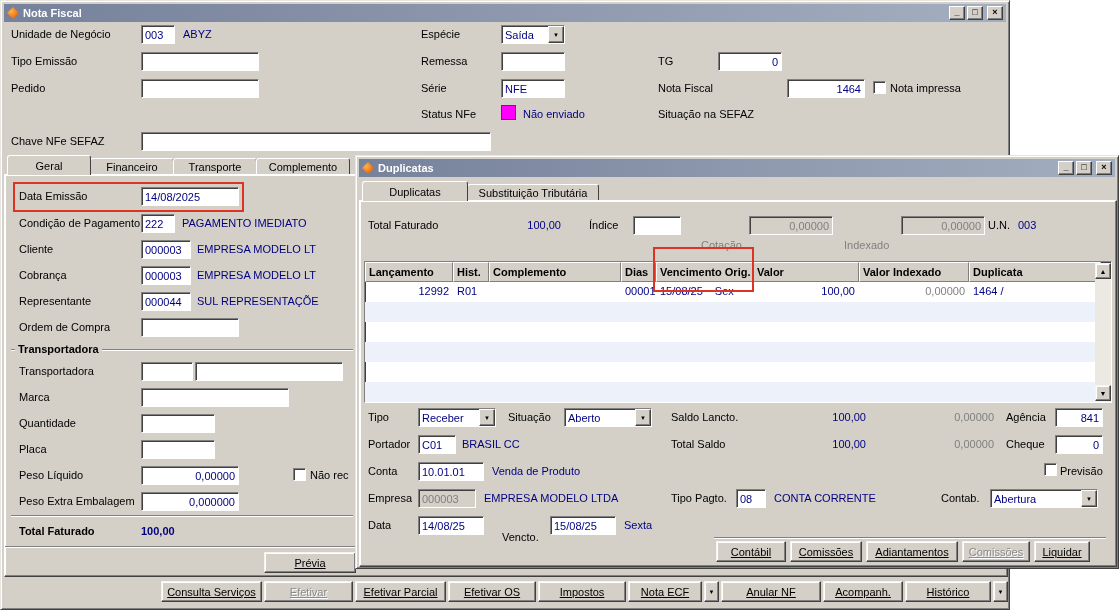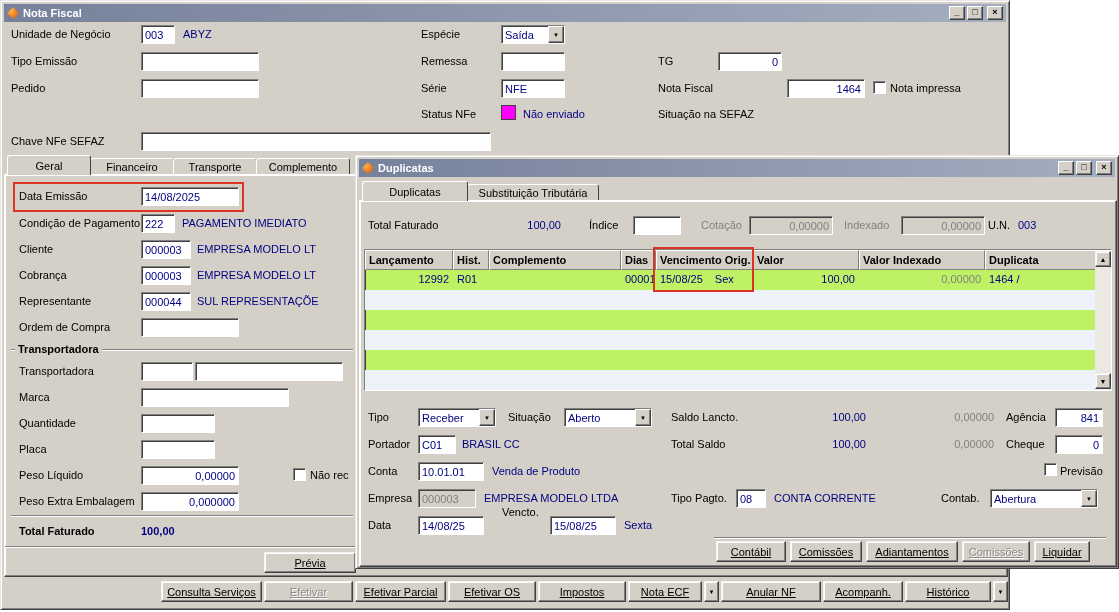--- a/index.html
+++ b/index.html
@@ -26,21 +26,21 @@
   }
   .wbtns { margin-left:auto; display:flex; gap:2px; }
   .wbtn {
     width:16px; height:14px; background:#d4d0c8; color:#000;
     border:1px solid #404040; border-top-color:#fff; border-left-color:#fff;
     box-shadow: inset -1px -1px 0 #808080;
     font-size:9px; font-weight:bold; line-height:11px; text-align:center;
   }
   .wbtn.close { margin-left:2px; }
   .lbl { position:absolute; white-space:nowrap; line-height:13px; }
-  .graylbl { color:#808080; }
+  .graylbl { color:#808080;margin-top:20px; }
   .boldlbl { font-weight:bold; }
   .val { position:absolute; white-space:nowrap; color:#000080; line-height:13px;text-align:right; }
   .field {
     position:absolute; height:19px; background:#fff; color:#000080;
     border:1px solid #808080; border-bottom-color:#fff; border-right-color:#fff;
     box-shadow: inset 1px 1px 0 #404040;
     padding:3px 3px 0; white-space:nowrap; overflow:hidden;
   }
   .field.right { text-align:right; }
   .field.disabled { background:#d4d0c8; color:#808080; }
@@ -82,38 +82,39 @@
     z-index:2;
   }
   .banner {
     position:absolute; height:19px; background:#cfcbc3; border:1px solid #b3afa7;
     color:#000080; font-weight:bold; text-align:center; padding-top:3px;
   }
   .groove { position:absolute; height:2px; border-top:1px solid #808080; border-bottom:1px solid #fff; }
   .swatch { position:absolute; width:15px; height:15px; background:#ff00ff; border:1px solid #404040; }
   .redbox { position:absolute; border:2px solid #dd3322; z-index:60; pointer-events:none; background:transparent; }
   .grid {
-    position:absolute; background:#bef264;
+    position:absolute; background:#ffffff;
     border:1px solid #808080; border-bottom-color:#fff; border-right-color:#fff;
     box-shadow: inset 1px 1px 0 #404040;
     overflow:hidden;
+    margin-top:12px;
   }
   .ghead { display:flex; height:20px; }
   .th {
     background:#d4d0c8; font-weight:bold; padding:3px 3px 0;
     border:1px solid #808080; border-top-color:#fff; border-left-color:#fff;
     white-space:nowrap; overflow:hidden; flex:0 0 auto;
   }
   .trow { display:flex; height:20px; color:#000080; }
   .trow.alt { background:#edf1f9; }
   .td { padding:3px 4px 0; white-space:nowrap; overflow:hidden; flex:0 0 auto; }
   .td.num { text-align:right; }
   .td.gray { color:#808080; }
   .c0{width:88px}.c1{width:36px}.c2{width:132px}.c3{width:35px}
-  .c4{width:97px}.c5{width:106px}.c6{width:126px}.c7{width:132px}
+  .c4{width:97px}.c5{width:106px}.c6{width:110px}.c7{width:132px}
   .vsb { position:absolute; right:0; top:1px; width:16px; height:138px; background:#ece9e2; }
   .sbtn { position:absolute; left:0; width:16px; height:16px; font-size:7px; }
   .sup { top:0; } .sdown { bottom:0; }
   .grouplab { position:absolute; font-weight:bold; background:#d4d0c8; padding:0 3px; z-index:3; white-space:nowrap; }
 </style>
 </head>
 <body>
 
 <div class="window" style="left:0;top:0;width:1010px;height:610px;z-index:1">
   <div class="titlebar">
@@ -340,21 +341,21 @@
     <div class="field" style="left:380px;top:333px;width:30px;pointer-events:auto">08</div>
     <div class="val" style="left:418px;top:336px">CONTA CORRENTE</div>
     <div class="lbl" style="left:585px;top:336px">Contab.</div>
     <div class="field dd" style="left:634px;top:333px;width:108px;pointer-events:auto">
       <span class="ddtext">Abertura</span>
       <span class="ddbtn">▼</span>
     </div>
 
     <div class="lbl" style="left:12px;top:363px">Data</div>
     <div class="field" style="left:62px;top:360px;width:66px;pointer-events:auto">14/08/25</div>
-    <div class="lbl" style="left:146px;top:350px">Vencto.</div>
+    <div class="lbl" style="left:146px;top:375px">Vencto.</div>
     <div class="field" style="left:194px;top:360px;width:66px;pointer-events:auto">15/08/25</div>
     <div class="val" style="left:268px;top:363px">Sexta</div>
 
     <div class="groove" style="left:358px;top:381px;width:392px"></div>
     <div class="btn raised u" style="left:360px;top:385px;width:70px;pointer-events:auto">Contábil</div>
     <div class="btn raised u" style="left:434px;top:385px;width:72px;pointer-events:auto">Comissões</div>
     <div class="btn raised u" style="left:510px;top:385px;width:92px;pointer-events:auto">Adiantamentos</div>
     <div class="btn raised u disabled" style="left:606px;top:385px;width:68px;pointer-events:auto">Comissões</div>
     <div class="btn raised u" style="left:678px;top:385px;width:56px;pointer-events:auto">Liquidar</div>
   </div>

